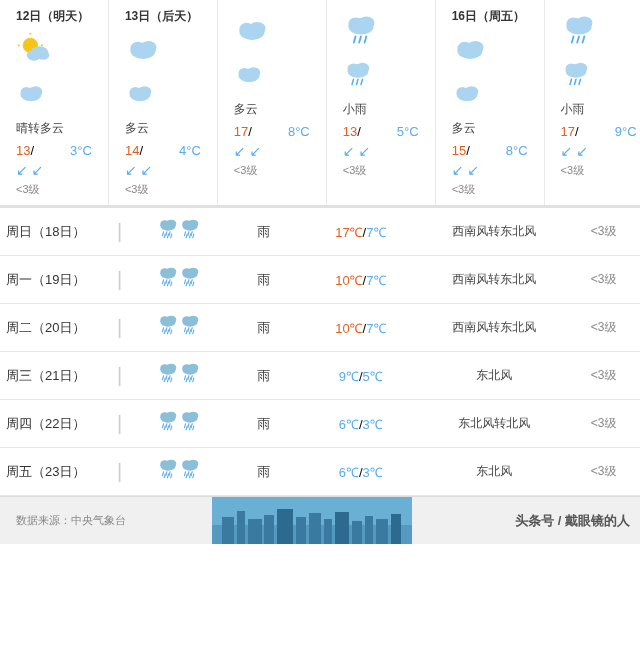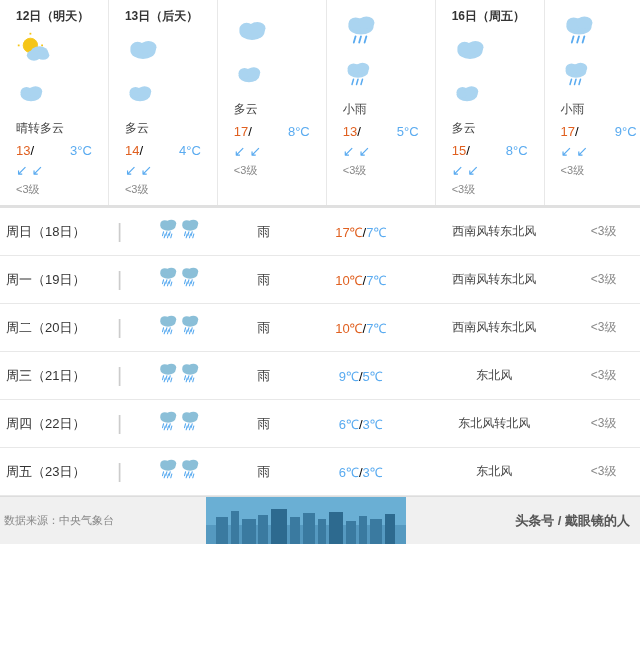--- a/index.html
+++ b/index.html
@@ -123,21 +123,21 @@
       display: flex;
       height: 48px;
       background: #f0f0f0;
       align-items: center;
       border-top: 1px solid #ddd;
     }
     .footer-source {
       flex: 1;
       font-size: 11px;
       color: #888;
-      padding-left: 4px;
+      padding-left: 16px;
     }
     .footer-brand {
       flex: 1;
       text-align: right;
       padding-right: 10px;
       font-size: 13px;
       color: #555;
       font-weight: bold;
       padding-left: 23px;
     }

